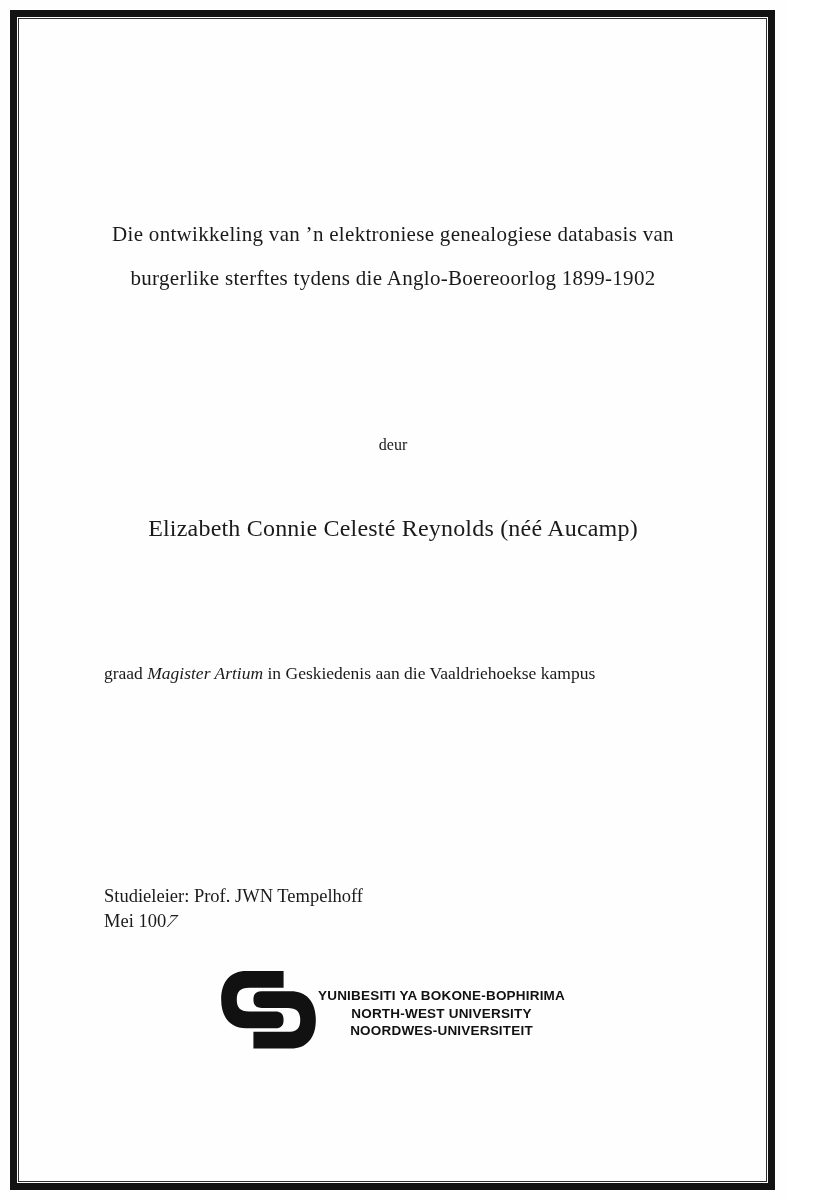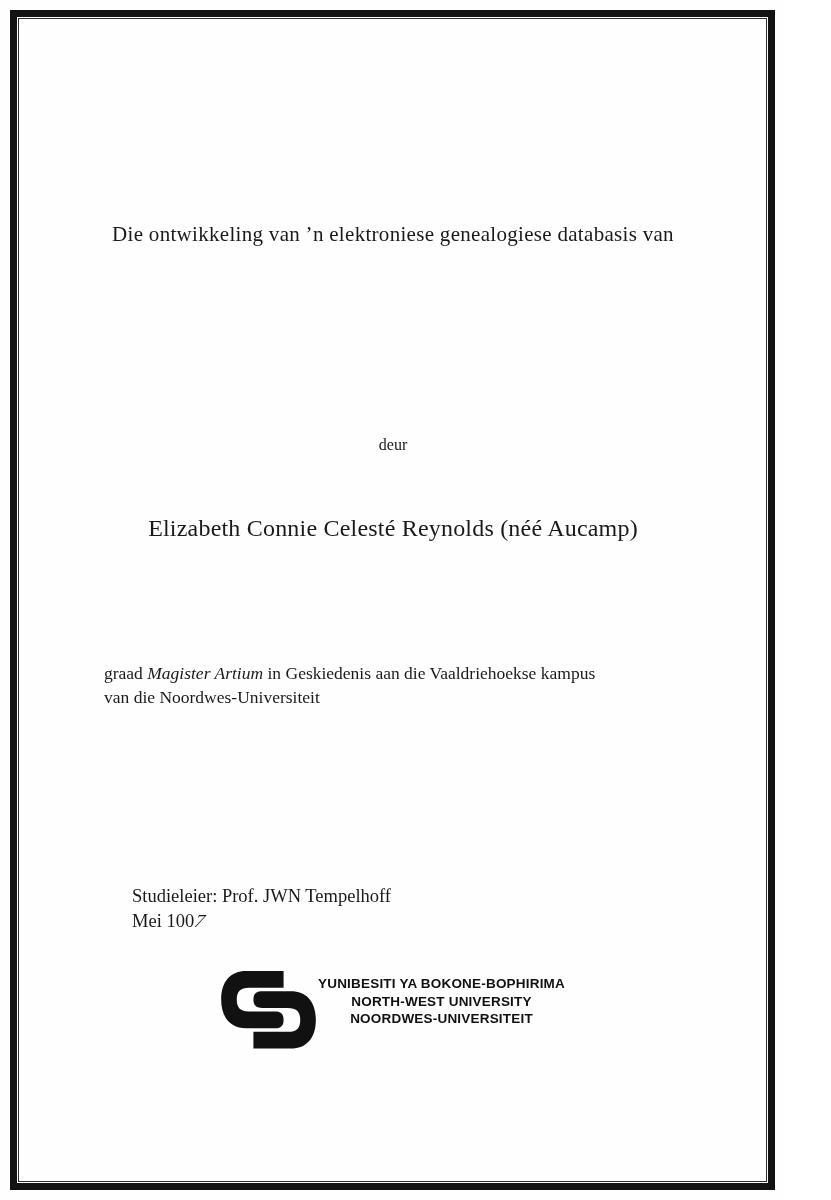--- a/index.html
+++ b/index.html
@@ -56,39 +56,38 @@
     text-align: justify;
     text-align-last: justify;
   }
   .submission-block em {
   }
   .supervisor-block {
     left: 104px;
     top: 884px;
     font-size: 18.5px;
     line-height: 24.5px;
-    margin-left: 28px;
   }
   .digit-seven {
     display: inline-block;
     transform: skewX(-24deg) translateX(1px);
   }
   .logo-block {
     top: 971px;
     left: 0; right: 0;
     display: flex;
     justify-content: center;
     align-items: flex-start;
   }
   .logo-mark {
     flex: 0 0 auto;
     margin-right: 2px;
   }
   .logo-text {
-    margin-top: 4px;
+    margin-top: 16px;
     font-family: "Liberation Sans", "DejaVu Sans", sans-serif;
     font-weight: bold;
     font-size: 13.5px;
     line-height: 17.6px;
     letter-spacing: 0.2px;
     text-align: center;
     color: #111111;
     white-space: nowrap;
   }
 </style>
@@ -96,29 +95,29 @@
 <body>
 
 <div class="page">
 
   <div class="frame-outer">
     <div class="frame-inner"></div>
   </div>
 
   <div class="abs centered title-block">
     <div>Die ontwikkeling van ’n elektroniese genealogiese databasis van</div>
+    <div>burgerlike sterftes tydens die Anglo-Boereoorlog 1899-1902</div>
   </div>
 
   <div class="abs centered deur-line">deur</div>
 
   <div class="abs centered author-line">Elizabeth Connie Celesté Reynolds (néé Aucamp)</div>
 
   <div class="abs submission-block">
     <div><span>graad </span><em>Magister Artium</em><span> in Geskiedenis aan die Vaaldriehoekse kampus</span></div>
-    <div>van die Noordwes-Universiteit</div>
   </div>
 
   <div class="abs supervisor-block">
     <div>Studieleier: Prof. JWN Tempelhoff</div>
     <div><span>Mei 100</span><span class="digit-seven">7</span></div>
   </div>
 
   <div class="abs logo-block">
     <svg class="logo-mark" viewBox="0 0 91 75" width="95" height="78" aria-hidden="true">
       <path d="M24,0 H60 V16 H27 C18,16 15,20 15,27.5 C15,35 18,39 27,39 H52 C58,39 60,42 60,47 C60,52 58,55 52,55 H24 C9,55 0,45 0,27.5 C0,10 9,0 24,0 Z" fill="#111111"></path>

